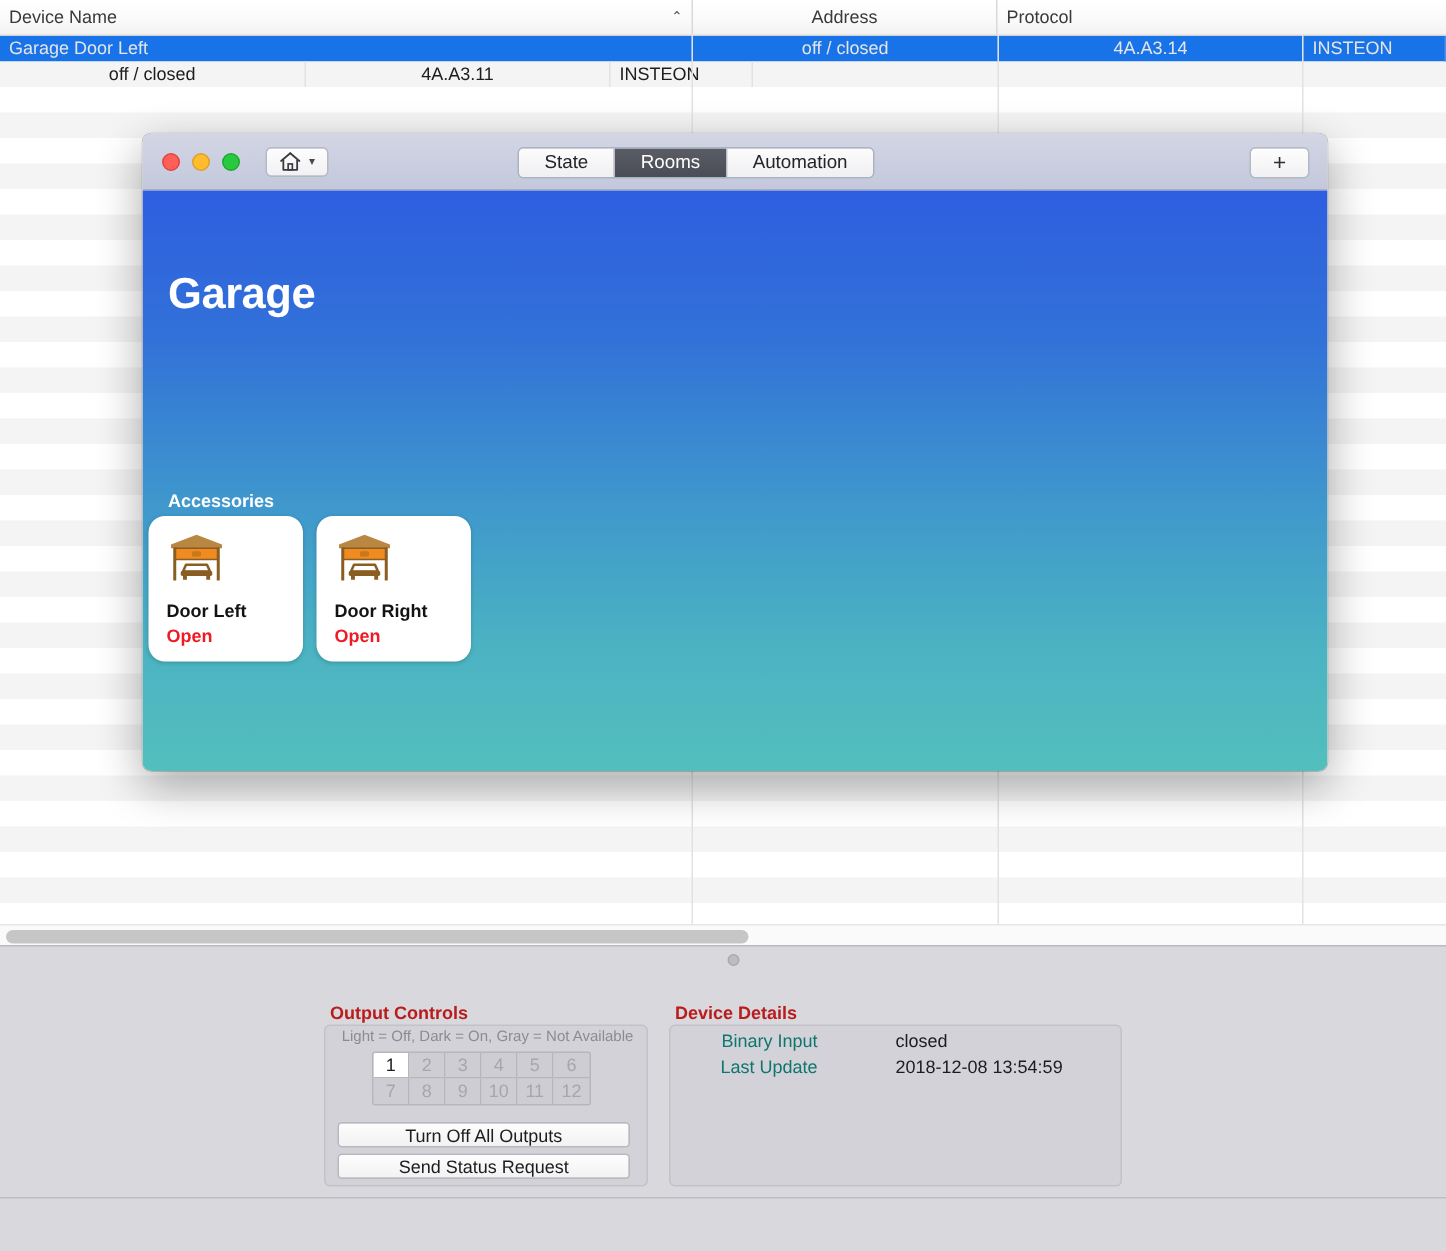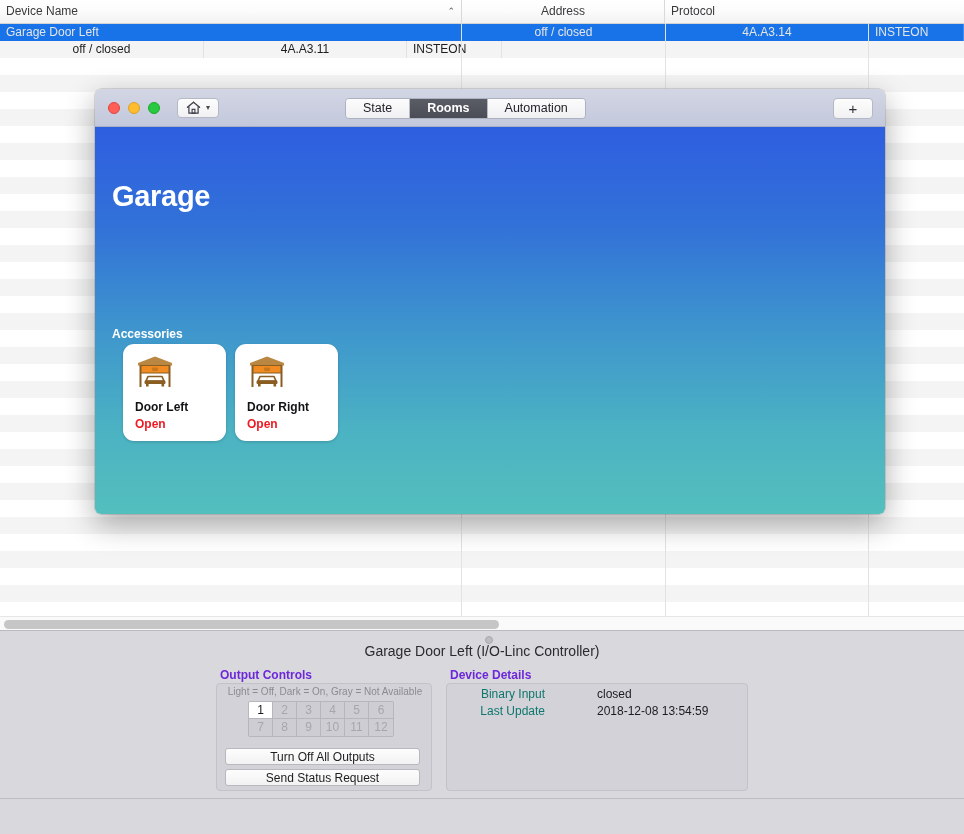--- a/index.html
+++ b/index.html
@@ -97,21 +97,21 @@
     border-radius:50%;
     background:#bcbcc2;
     border:1px solid #a9a9b0;
     box-sizing:border-box;
   }
   #detail-title{
     position:absolute;left:0;top:12px;width:964px;
     text-align:center;font-size:14px;color:#2b2b2e;
   }
   .panel-section-title{
-    position:absolute;font-size:12px;font-weight:bold;color:#6d28d9;
+    position:absolute;font-size:12px;font-weight:bold;color:#b91c1c;
   }
   .panel-box{
     position:absolute;
     background:#d2d2d8;
     border:1px solid #c2c2c8;
     border-radius:4px;
     box-sizing:border-box;
   }
 
   #output-controls-title{left:220px;top:668px;}
@@ -217,21 +217,21 @@
   .seg{
     height:19px;line-height:19px;padding:0 17px;font-size:12.5px;
     background:linear-gradient(to bottom,#fcfcfd,#f0f0f2);
     color:#23232a;
     border-right:1px solid #b9bcc8;
     box-sizing:border-box;
   }
   .seg:last-child{border-right:none;}
   .seg.active{
     background:linear-gradient(to bottom,#5a5c66,#4b4d56);
-    color:#ffffff;font-weight:bold;
+    color:#ffffff;font-weight:normal;
   }
   #btn-add{
     position:absolute;right:12px;top:9px;width:40px;height:21px;
     background:linear-gradient(to bottom,#fdfdfd,#f1f1f3);
     border:1px solid #b6b8c4;border-radius:4px;
     box-sizing:border-box;
     font-size:15px;color:#2e2e36;
     display:flex;align-items:center;justify-content:center;
     line-height:1;
   }
@@ -243,21 +243,21 @@
   #room-title{
     position:absolute;left:17px;top:53px;
     font-size:29px;font-weight:bold;color:#ffffff;
     letter-spacing:-0.3px;
   }
   #accessories-label{
     position:absolute;left:17px;top:200px;
     font-size:12px;font-weight:bold;color:#ffffff;
   }
   #accessory-list{
-    position:absolute;left:28px;top:217px;
+    position:absolute;left:4px;top:217px;
     display:flex;gap:9px;
   }
   .acc-card{
     width:103px;height:97px;
     background:#ffffff;
     border-radius:11px;
     box-shadow:0 1px 3px rgba(0,0,0,.18);
     position:relative;
     box-sizing:border-box;
   }
@@ -344,21 +344,20 @@
       <i style="left:868px"></i>
   </div>
 
   <div id="table-hscroll">
     <div class="thumb"></div>
   </div>
 </div>
 
 <div id="detail-panel">
   <div id="split-handle"></div>
-  <div id="detail-title">Garage Door Left (I/O-Linc Controller)</div>
 </div>
 
 <div class="panel-section-title" id="output-controls-title">Output Controls</div>
 <div class="panel-box" id="output-controls-box"></div>
 <div id="output-legend">Light = Off, Dark = On, Gray = Not Available</div>
 <div id="output-grid">
     <div class="out-row">
       <div class="out-cell off">1</div>
       <div class="out-cell na">2</div>
       <div class="out-cell na">3</div>

